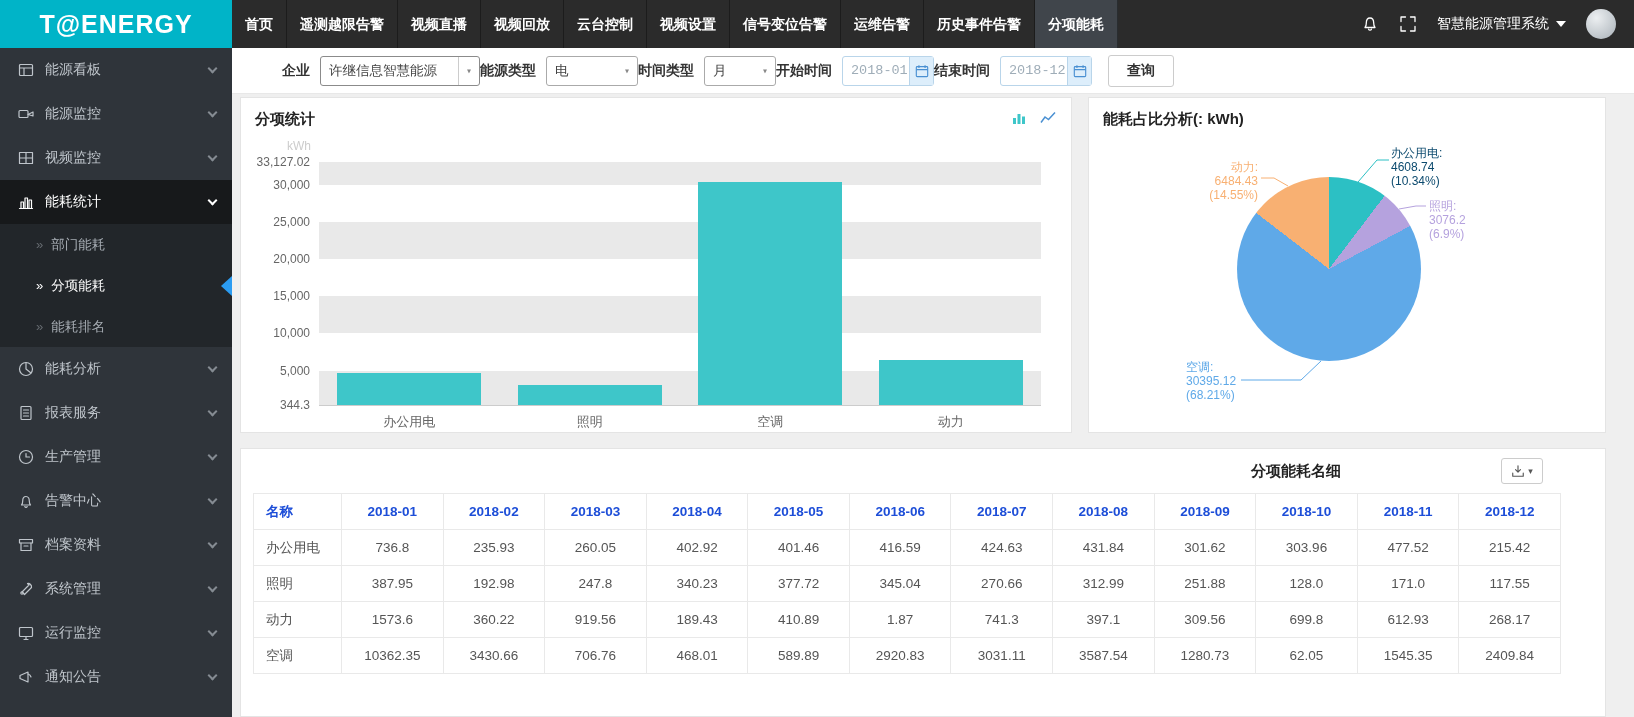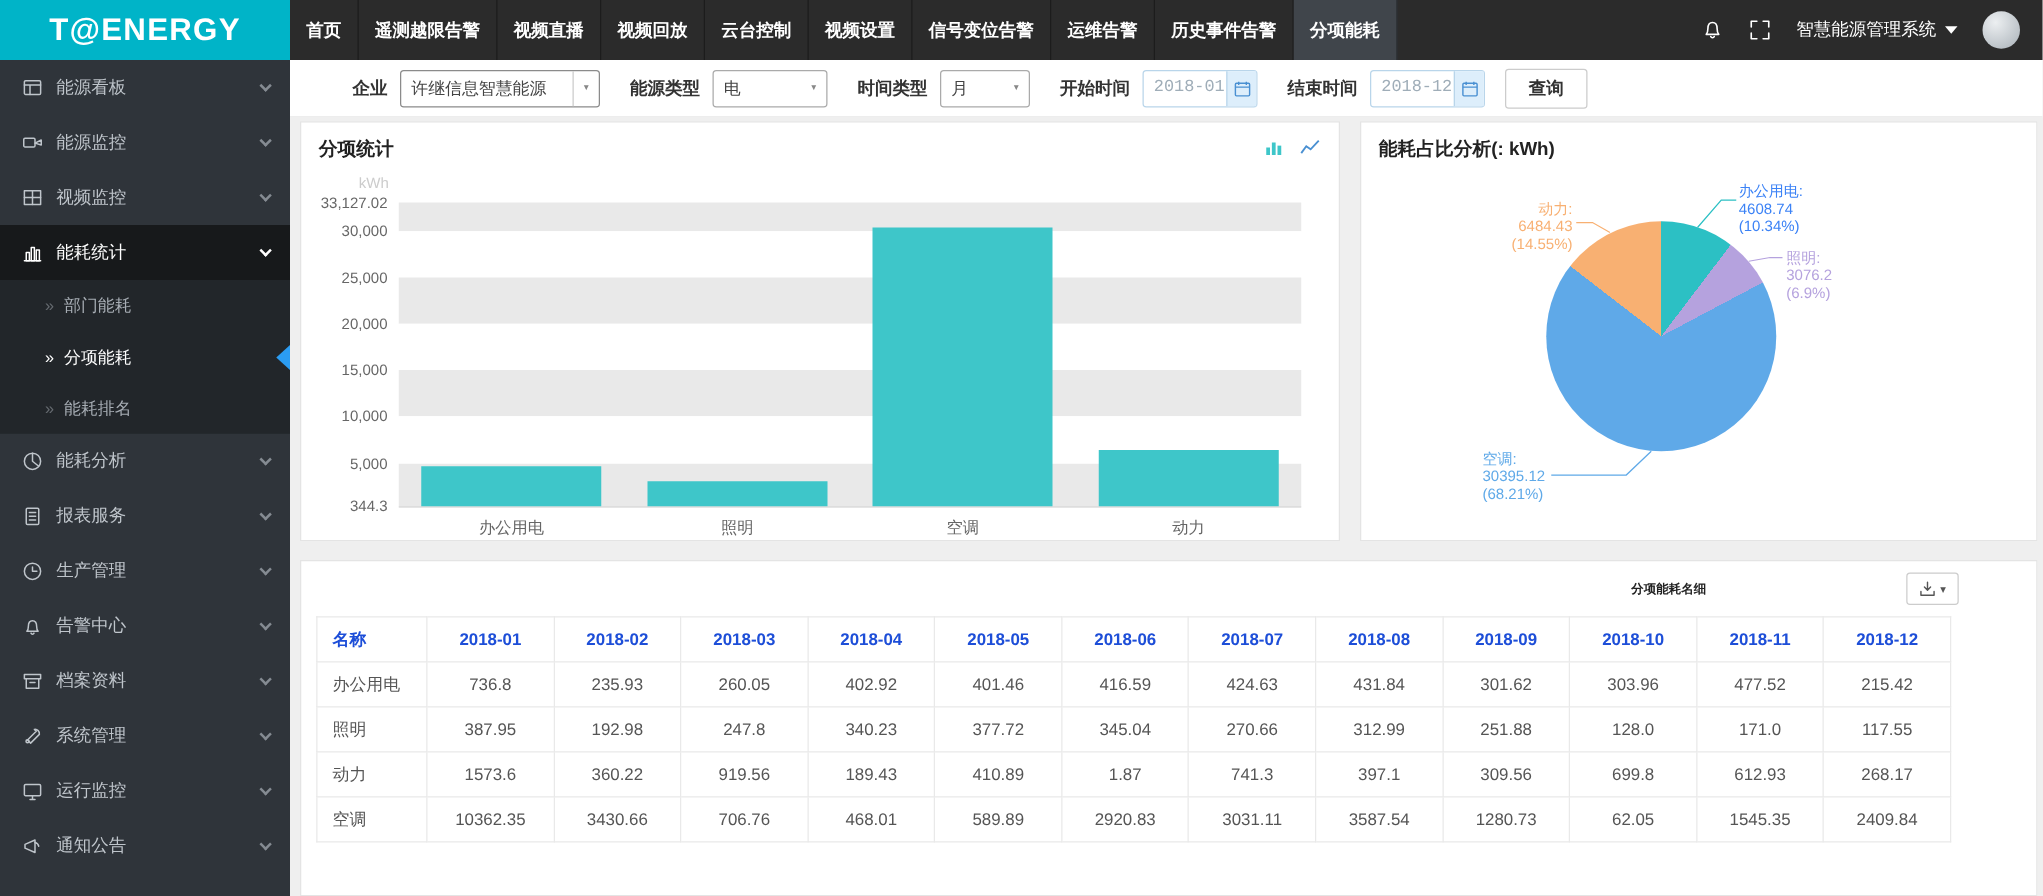--- a/index.html
+++ b/index.html
@@ -38,40 +38,40 @@
   .sub-item .mark { margin-right:8px; font-size:13px; opacity:.5; }
   .sub-item.active { color:#fff; }
   .sub-item.active .mark { opacity:1; }
   .edge-arrow { position:absolute; right:0; top:50%; transform:translateY(-50%); width:0; height:0;
                 border-top:10px solid transparent; border-bottom:10px solid transparent; border-right:11px solid #2b9cf2; }
 
   
   .filterbar { position:absolute; left:232px; top:48px; right:0; height:46px; background:#fff;
                display:flex; align-items:center; padding-left:50px; border-bottom:1px solid #e8e8e8; }
   .f-group { display:flex; align-items:center;font-family:Liberation Mono, monospace; }
-  .f-group + .f-group { margin-left:24px; }
+  .f-group + .f-group { }
   .f-label { font-weight:bold; color:#333; font-size:14px; margin-right:10px; white-space:nowrap; }
   .f-select { height:30px; border:1px solid #aaa; border-radius:3px; display:flex; align-items:center;
               padding-left:8px; font-size:13.5px; color:#444; background:#fff; cursor:pointer; }
   .w-ent { width:160px; border-color:#8b8b8b; }
   .w-energy { width:92px; }
   .w-time { width:72px; }
   .sel-caret { margin-left:auto; color:#888; font-size:10px; padding:0 7px; align-self:center; }
   .w-ent .sel-caret { border-left:1px solid #ccc; height:100%; display:flex; align-items:center; }
   .f-date { width:92px; height:30px; border:1px solid #b9d5ea; border-radius:3px; display:flex; align-items:center;
             padding-left:8px; font-size:13.5px; color:#9fadb8; background:#fff; cursor:text; }
   .f-date .cal { margin-left:auto; width:24px; height:100%; background:#ddeefb; border-left:1px solid #b9d5ea;
                  display:flex; align-items:center; justify-content:center; }
   .f-date .cal svg { width:14px; height:14px; stroke:#4a90d2; fill:none; stroke-width:1.3; }
   .btn-query { height:32px; padding:0 18px; background:#fff; border:1px solid #ccc; border-radius:3px;
                font-weight:bold; font-size:14px; color:#333; margin-left:16px; cursor:pointer;
                font-family:inherit; }
 
   
-  .content { position:absolute; left:232px; top:94px; right:0; bottom:0; padding:3px 4px 0 8px; overflow:hidden; }
+  .content { position:absolute; left:232px; top:94px; right:0; bottom:0; padding:3px 28px 0 8px; overflow:hidden; }
   .charts-row { display:flex; gap:16px; height:336px; }
   .card { background:#fff; border:1px solid #e4e4e4; position:relative; }
   .card-bar { width:832px; height:336px; }
   .card-pie { flex:1; height:336px; }
   .card-title { font-size:15px; font-weight:bold; color:#222; padding:12px 14px 0; }
 
   .toggle-icons { position:absolute; top:10px; right:12px; display:flex; gap:7px; }
   .ticon { width:22px; height:20px; display:flex; align-items:center; justify-content:center; cursor:pointer; border-radius:2px; }
   .ticon svg { width:16px; height:16px; }
 
@@ -87,21 +87,21 @@
   .pie-lines { position:absolute; left:0; top:0; pointer-events:none; }
   .pie-lines polyline { fill:none; stroke-width:1; }
   .pie-label { position:absolute; font-size:12px; line-height:14px; }
   .pl-0 { left:302px; top:48px; }
   .pl-1 { left:340px; top:101px; }
   .pl-2 { left:97px; top:262px; }
   .pl-3 { left:113px; top:62px; width:56px; text-align:right; }
 
   .card-table { margin-top:15px; height:269px; overflow:hidden; }
   .table-head { display:flex; align-items:center; justify-content:flex-end; height:44px; padding:0 62px 0 16px; }
-  .table-title { font-weight:bold; font-size:10px; color:#222; margin-right:160px; }
+  .table-title { font-weight:bold; font-size:15px; color:#222; margin-right:160px; }
   .btn-export { width:42px; height:26px; border:1px solid #ccc; border-radius:3px; background:#fff;
                 display:flex; align-items:center; justify-content:center; gap:3px; cursor:pointer; }
   .btn-export svg { width:14px; height:14px; stroke:#555; fill:none; stroke-width:1.3; }
   .btn-export .exp-caret { font-size:9px; color:#555; }
 
   table.grid { border-collapse:collapse; table-layout:fixed; width:1308px; margin-left:12px; font-size:13.5px; }
   table.grid th, table.grid td { border:1px solid #e9e9e9; height:36px; text-align:center; color:#555; padding:0 4px;
                                  overflow:hidden; white-space:nowrap; }
   table.grid th { color:#1d4ed8; font-weight:bold; background:#fff; }
   table.grid th:first-child, table.grid td:first-child { width:88px; text-align:left; padding-left:12px; }
@@ -382,21 +382,21 @@
     <section class="card card-pie">
       <div class="card-title">能耗占比分析(: kWh)</div>
       <div class="pie-area" id="pie-area">
         <div class="pie" id="pie" style="background: conic-gradient(rgb(44, 192, 196) 0deg, rgb(44, 192, 196) 37.224deg, rgb(181, 162, 222) 37.224deg, rgb(181, 162, 222) 62.064deg, rgb(95, 169, 232) 62.064deg, rgb(95, 169, 232) 307.62deg, rgb(248, 176, 114) 307.62deg, rgb(248, 176, 114) 360deg);"></div>
         <svg class="pie-lines" width="530" height="336">
           <polyline id="pl-line-0" points="269,84 288,62 300,62" stroke="#2cc0c4"></polyline>
           <polyline id="pl-line-1" points="310,111 327,108 337,108" stroke="#b5a2de"></polyline>
           <polyline id="pl-line-2" points="232,263 212,282 152,282" stroke="#5fa9e8"></polyline>
           <polyline id="pl-line-3" points="199,88 185,80 172,80" stroke="#f8b072"></polyline>
         </svg>
-      <div class="pie-label pl-0" style="color: #3b82f6;">
+      <div class="pie-label pl-0" style="color: #0c4a6e;">
             <div>办公用电:</div>
             <div>4608.74</div>
             <div>(10.34%)</div>
           </div>
           <div class="pie-label pl-1" style="color: rgb(181, 162, 222);">
             <div>照明:</div>
             <div>3076.2</div>
             <div>(6.9%)</div>
           </div>
           <div class="pie-label pl-2" style="color: rgb(95, 169, 232);">

